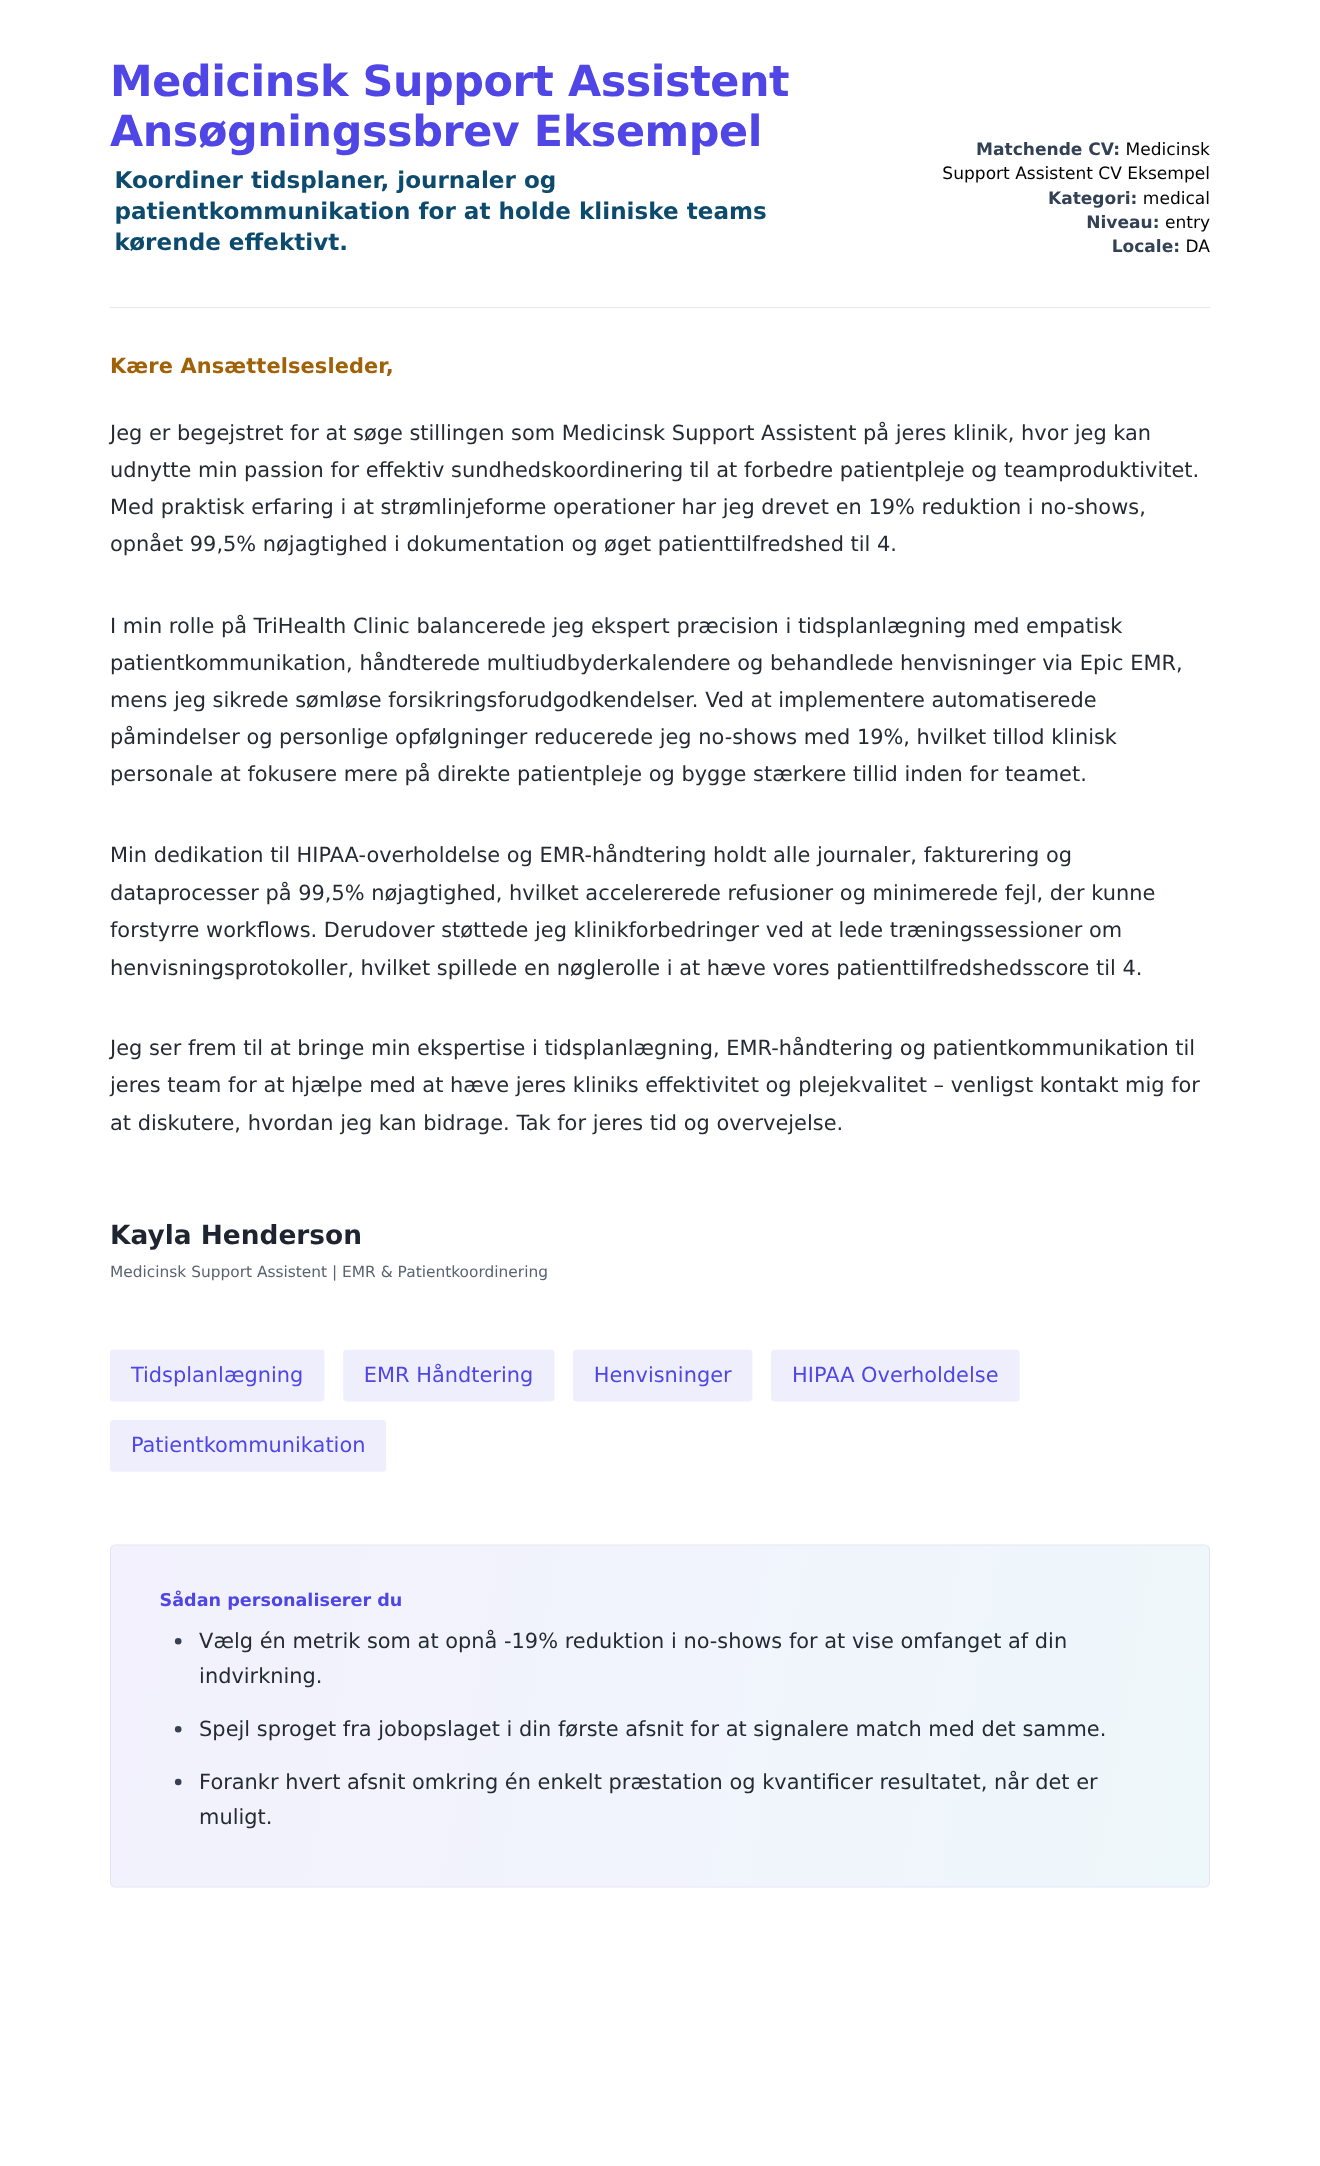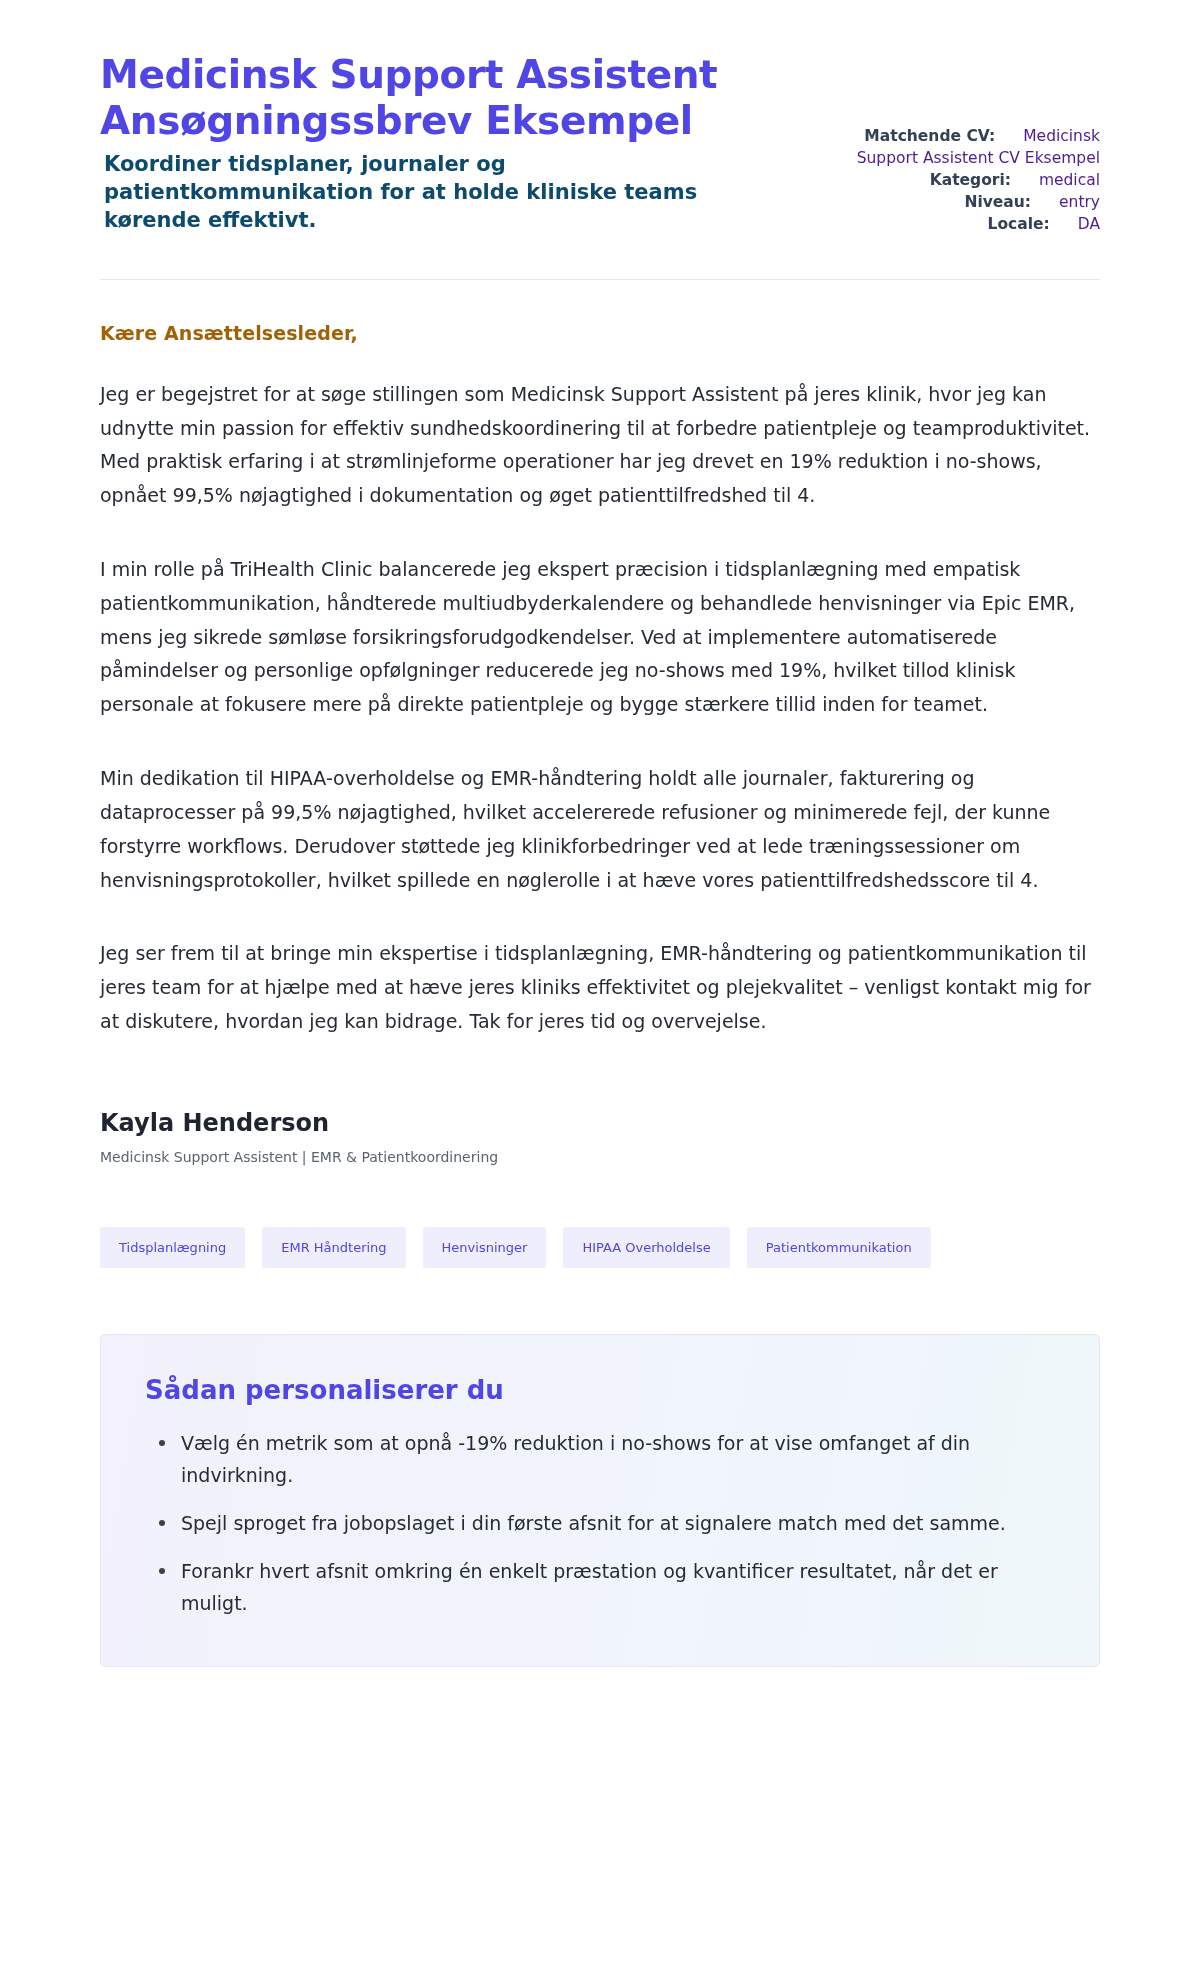--- a/index.html
+++ b/index.html
@@ -57,21 +57,21 @@
     line-height: 1.42;
     color: #64748b;
     padding-top: 6px;
   }
   .meta-row { display: block; }
   .meta-key {
     font-weight: 700;
     color: #334155;
     margin-top: 38px;
   }
-  .meta-val { color: #4c1d95; margin-left: 23px; }
+  .meta-val { color: #000000; }
 
   .divider {
     margin: 44px 0 0 0;
     border: 0;
     border-top: 1px solid #e8e8ec;
     height: 0;
   }
 
   
   .letter { padding-top: 42px; }
@@ -110,39 +110,39 @@
   
   .tags {
     display: flex;
     flex-wrap: wrap;
     gap: 17px;
     margin-top: 62px;
   }
   .tag {
     background: #eeeefc;
     color: #4f46e5;
-    font-size: 13px;
+    font-size: 19px;
     line-height: 1;
     padding: 14px 19px;
     border-radius: 3px;
     white-space: nowrap;
   }
 
   
   .tipbox {
     margin-top: 66px;
     margin-bottom: 40px;
     background: linear-gradient(100deg, #f2f1fd 0%, #f1f4fc 50%, #eef7fa 100%);
     border: 1px solid #e4e4f4;
     border-radius: 5px;
     padding: 40px 44px 46px 44px;
   }
   .tip-title {
-    margin: 0 0 22px 0;
-    font-size: 26px;
+    margin: 0 0 12px 0;
+    font-size: 16px;
     font-weight: 700;
     color: #4f46e5;
   }
   .tip-list {
     margin: 0;
     padding-left: 28px;
     list-style: none;
   }
   .tip-list li {
     position: relative;

